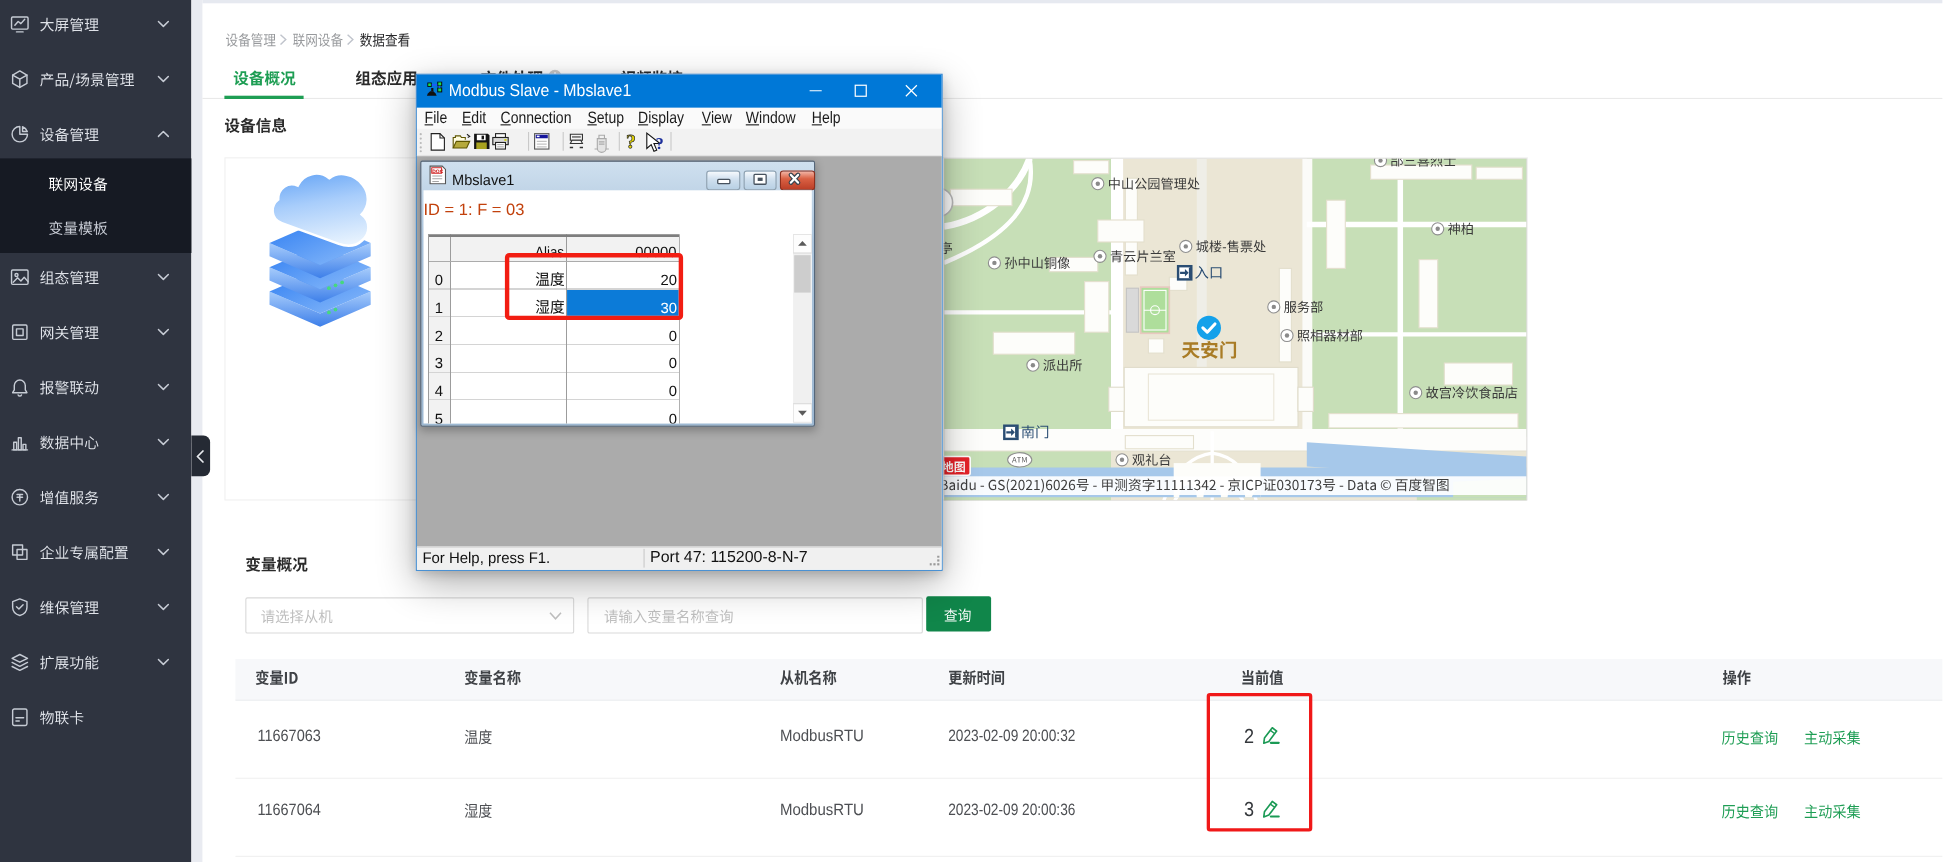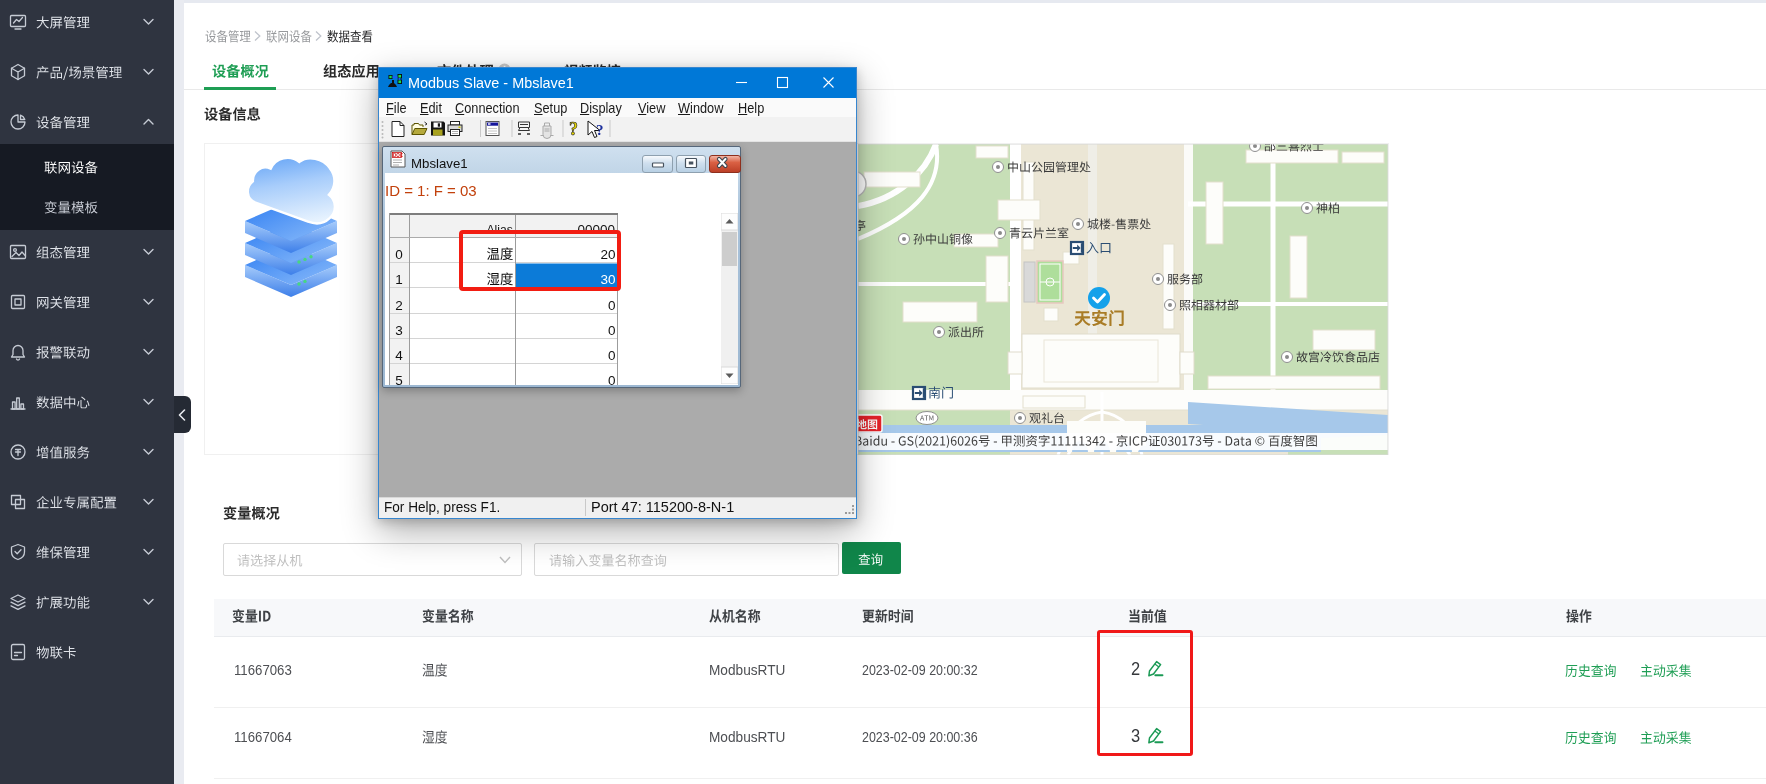--- a/index.html
+++ b/index.html
@@ -562,21 +562,21 @@
       <rect x="0" y="0" width="17" height="17" fill="#fdfdfd" stroke="#dadada"></rect>
       <rect x="0" y="154" width="17" height="17" fill="#fdfdfd" stroke="#dadada"></rect>
       <path d="M4.5 10.5L8.5 6l4 4.5z" fill="#5a5a5a"></path>
       <path d="M4.5 160.5l4 4.5 4-4.5z" fill="#5a5a5a"></path>
       <rect x="1" y="19" width="15" height="34" fill="#cdcdcd"></rect>
     </svg>
     <div style="position:absolute;left:458.5px;top:230px;width:162px;height:60.5px;z-index:56;border:4px solid #f21d12;border-radius:4px"></div>
     <div style="position:absolute;left:379px;top:497px;width:477px;height:20.7px;z-index:52;background:#f0f0f0;border-top:1px solid #d8d8d8"></div>
     <div style="position:absolute;left:384px;top:499.6px;font-size:14px;color:#111;font-weight:400;line-height:15.6px;z-index:53;transform:scaleX(0.97);transform-origin:0 0;white-space:nowrap">For Help, press F1.</div>
     <div style="position:absolute;left:585px;top:499px;width:1px;height:17px;z-index:53;background:#c9c9c9"></div>
-    <div style="position:absolute;left:591px;top:499.2px;font-size:14.5px;color:#111;font-weight:400;line-height:16.2px;z-index:53;white-space:nowrap">Port 47: 115200-8-N-1</div>
+    <div style="position:absolute;left:591px;top:499.2px;font-size:14.5px;color:#111;font-weight:400;line-height:16.2px;z-index:53;white-space:nowrap">Port 47: 115200-8-N-7</div>
     <svg style="position:absolute;left:845px;top:505px;z-index:53" width="10" height="10" viewBox="0 0 10 10">
       <g fill="#9a9a9a">
         <rect x="7" y="7" width="2" height="2"></rect>
         <rect x="7" y="3.5" width="2" height="2"></rect>
         <rect x="3.5" y="7" width="2" height="2"></rect>
         <rect x="7" y="0" width="2" height="2"></rect>
         <rect x="0" y="7" width="2" height="2"></rect>
       </g>
     </svg>
   </div>

